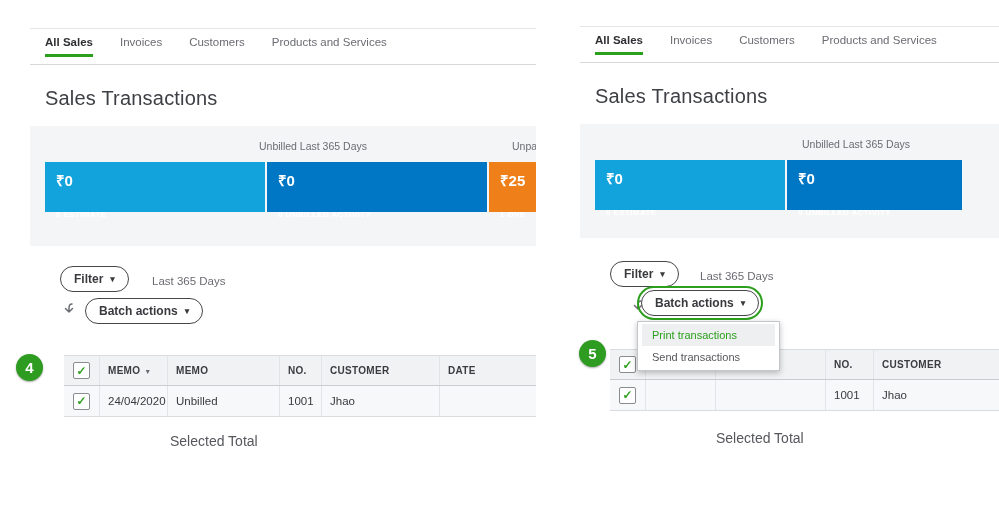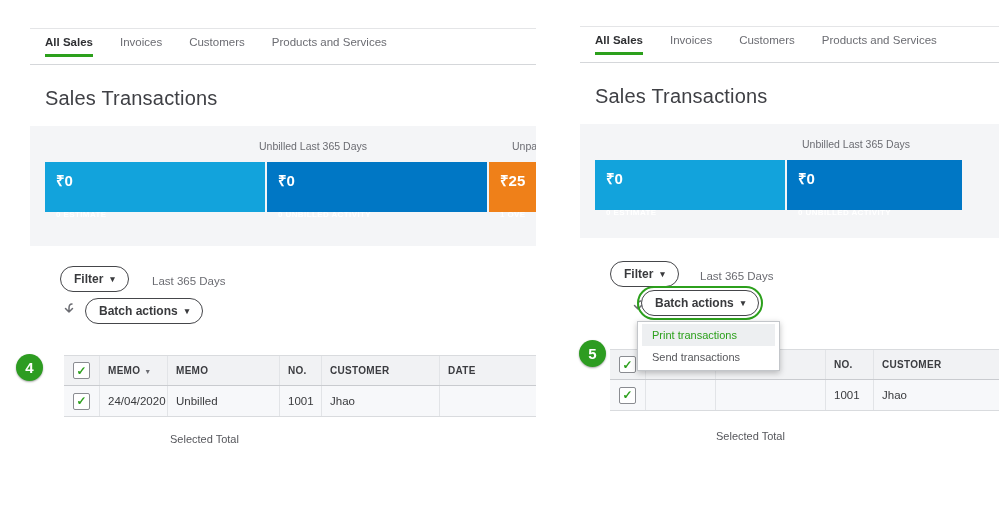--- a/index.html
+++ b/index.html
@@ -53,21 +53,21 @@
   .trow{display:flex;background:#f7f8fa;border-bottom:1px solid #d9dbde;cursor:pointer;}
   .cell{padding:9px 8px;border-right:1px solid #e2e4e7;box-sizing:border-box;overflow:hidden;white-space:nowrap;}
   .hcell{font-size:10px;font-weight:700;letter-spacing:.3px;color:#3b3c40;}
   .cbcell{width:36px;display:flex;align-items:center;justify-content:center;padding:6px 0;}
   .cb{width:15px;height:15px;border:1.5px solid #8a8c91;border-radius:2px;background:#fff;display:flex;
       align-items:center;justify-content:center;font-size:12px;line-height:12px;color:#2ca01c;font-weight:700;cursor:pointer;}
   .sortcaret{font-size:7px;color:#6b6c72;margin-left:4px;}
   .c-date{width:68px;}  .c-type{width:112px;} .c-no{width:42px;} .c-cust{width:118px;} .c-memo{width:140px;border-right:none;}
   .r-date{width:70px;}  .r-type{width:110px;} .r-no{width:48px;} .r-cust{width:175px;border-right:none;}
 
-  .sel-total{position:absolute;font-size:11px;color:#56575c;white-space:nowrap;}
+  .sel-total{position:absolute;font-size:14px;color:#56575c;white-space:nowrap;}
   #panel-left .sel-total{left:140px;top:404px;}
   #panel-right .sel-total{left:136px;top:403px;}
 
   
   #panel-left .btn-filter{left:30px;top:237px;}
   #panel-left .range{left:122px;top:246px;}
   #panel-left .arrow-icon{left:31px;top:272px;}
   #panel-left .btn-batch{left:55px;top:269px;}
   
   #panel-right .btn-filter{left:30px;top:234px;}

